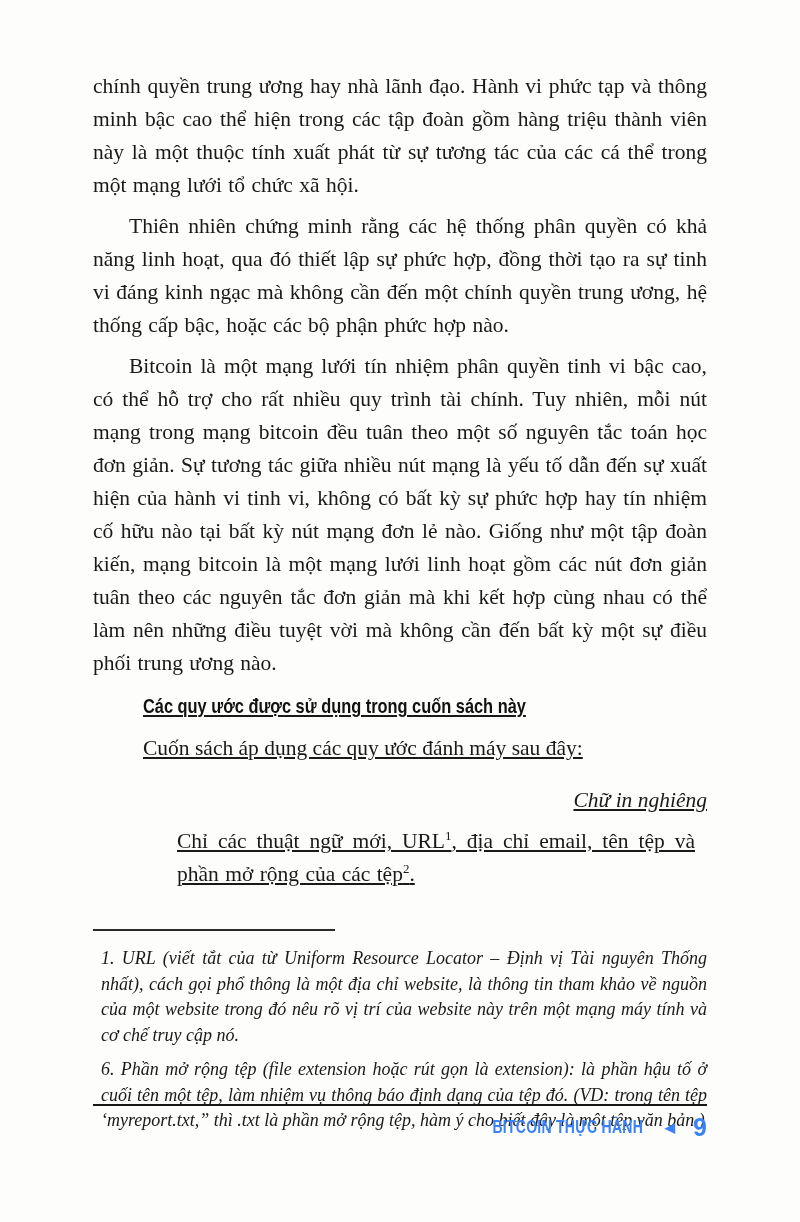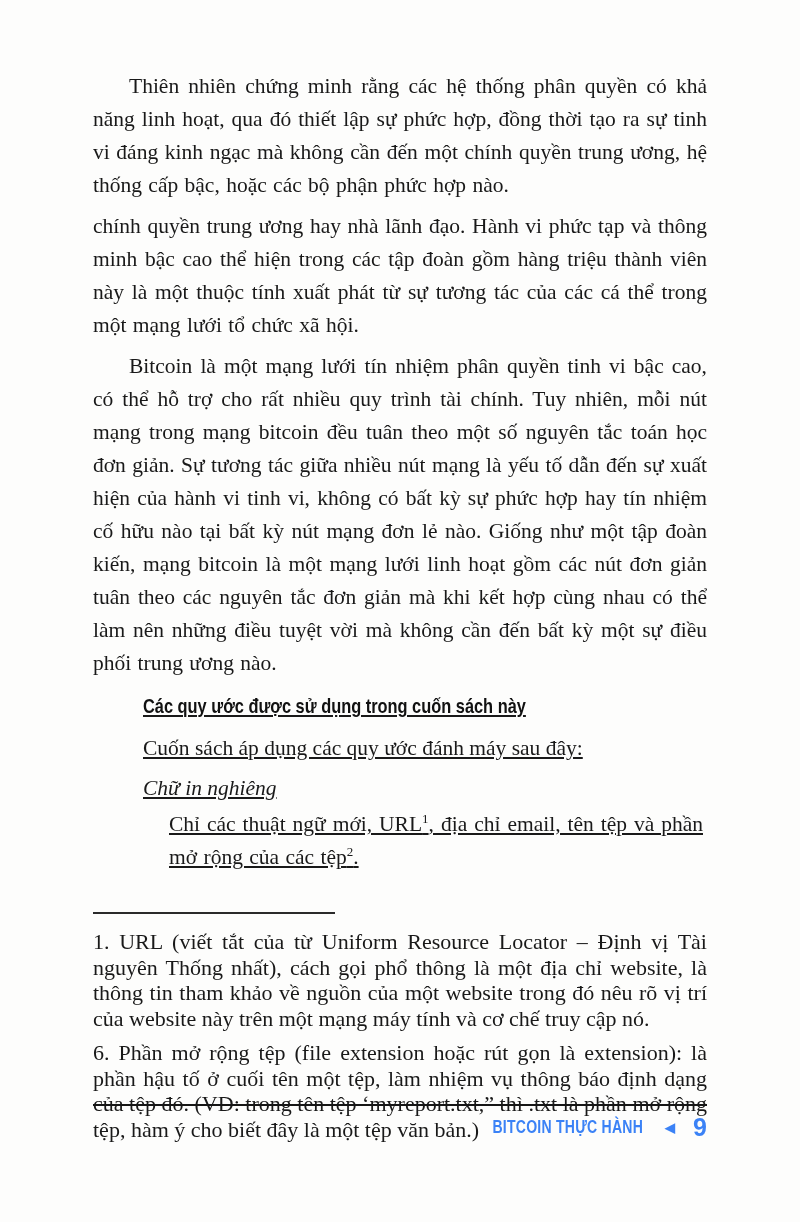--- a/index.html
+++ b/index.html
@@ -40,54 +40,56 @@
     margin: 0 0 14px 0;
     white-space: nowrap;
     transform: scaleX(0.78);
     transform-origin: left center;
     letter-spacing: 0px;
     color: #111;
   }
   .conv-intro {
     font-size: 21.5px;
     line-height: 33px;
-    margin: 0 0 7px 0;
+    margin: 0 0 19px 0;
   }
   .conv-term {
     font-size: 21.5px;
     line-height: 33px;
     font-style: italic;
     margin: 0 0 3px 0;
+    text-align: right;
   }
   .conv-definition {
     font-size: 21.5px;
     line-height: 33px;
     text-align: justify;
-    margin: 0;
+    margin: 8px;
     padding-left: 26px;
     padding-right: 4px;
     word-spacing: 1px;
   }
   sup {
     font-size: 13px;
     line-height: 0;
     vertical-align: super;
   }
 
   .footnote-rule {
     margin-top: 38px;
     width: 242px;
     height: 0;
     border-top: 2px solid #2a2a2a;
   }
   .footnote {
-    font-size: 22px;
+    font-size: 18px;
     line-height: 25.5px;
     text-align: justify;
-    margin: 15px 0 0 0;
+    margin: 15px 0 0 8px;
+    font-style: italic;
   }
   .footnote + .footnote { margin-top: 9px; }
 
   .page-footer {
     position: absolute;
     left: 93px;
     right: 93px;
     top: 1104px;
   }
   .footer-rule {
@@ -121,23 +123,23 @@
     line-height: 1;
   }
 </style>
 </head>
 <body>
 
 <div class="page">
 
   <main class="body-text">
 
+    <p class="para">chính quyền trung ương hay nhà lãnh đạo. Hành vi phức tạp và thông minh bậc cao thể hiện trong các tập đoàn gồm hàng triệu thành viên này là một thuộc tính xuất phát từ sự tương tác của các cá thể trong một mạng lưới tổ chức xã hội.</p>
+
     <p class="para indent">Thiên nhiên chứng minh rằng các hệ thống phân quyền có khả năng linh hoạt, qua đó thiết lập sự phức hợp, đồng thời tạo ra sự tinh vi đáng kinh ngạc mà không cần đến một chính quyền trung ương, hệ thống cấp bậc, hoặc các bộ phận phức hợp nào.</p>
-
-    <p class="para">chính quyền trung ương hay nhà lãnh đạo. Hành vi phức tạp và thông minh bậc cao thể hiện trong các tập đoàn gồm hàng triệu thành viên này là một thuộc tính xuất phát từ sự tương tác của các cá thể trong một mạng lưới tổ chức xã hội.</p>
 
     <p class="para indent">Bitcoin là một mạng lưới tín nhiệm phân quyền tinh vi bậc cao, có thể hỗ trợ cho rất nhiều quy trình tài chính. Tuy nhiên, mỗi nút mạng trong mạng bitcoin đều tuân theo một số nguyên tắc toán học đơn giản. Sự tương tác giữa nhiều nút mạng là yếu tố dẫn đến sự xuất hiện của hành vi tinh vi, không có bất kỳ sự phức hợp hay tín nhiệm cố hữu nào tại bất kỳ nút mạng đơn lẻ nào. Giống như một tập đoàn kiến, mạng bitcoin là một mạng lưới linh hoạt gồm các nút đơn giản tuân theo các nguyên tắc đơn giản mà khi kết hợp cùng nhau có thể làm nên những điều tuyệt vời mà không cần đến bất kỳ một sự điều phối trung ương nào.</p>
 
     <section class="conventions">
       <h2 class="section-heading">Các quy ước được sử dụng trong cuốn sách này</h2>
 
       <p class="conv-intro">Cuốn sách áp dụng các quy ước đánh máy sau đây:</p>
 
       <p class="conv-term">Chữ in nghiêng</p>
 

